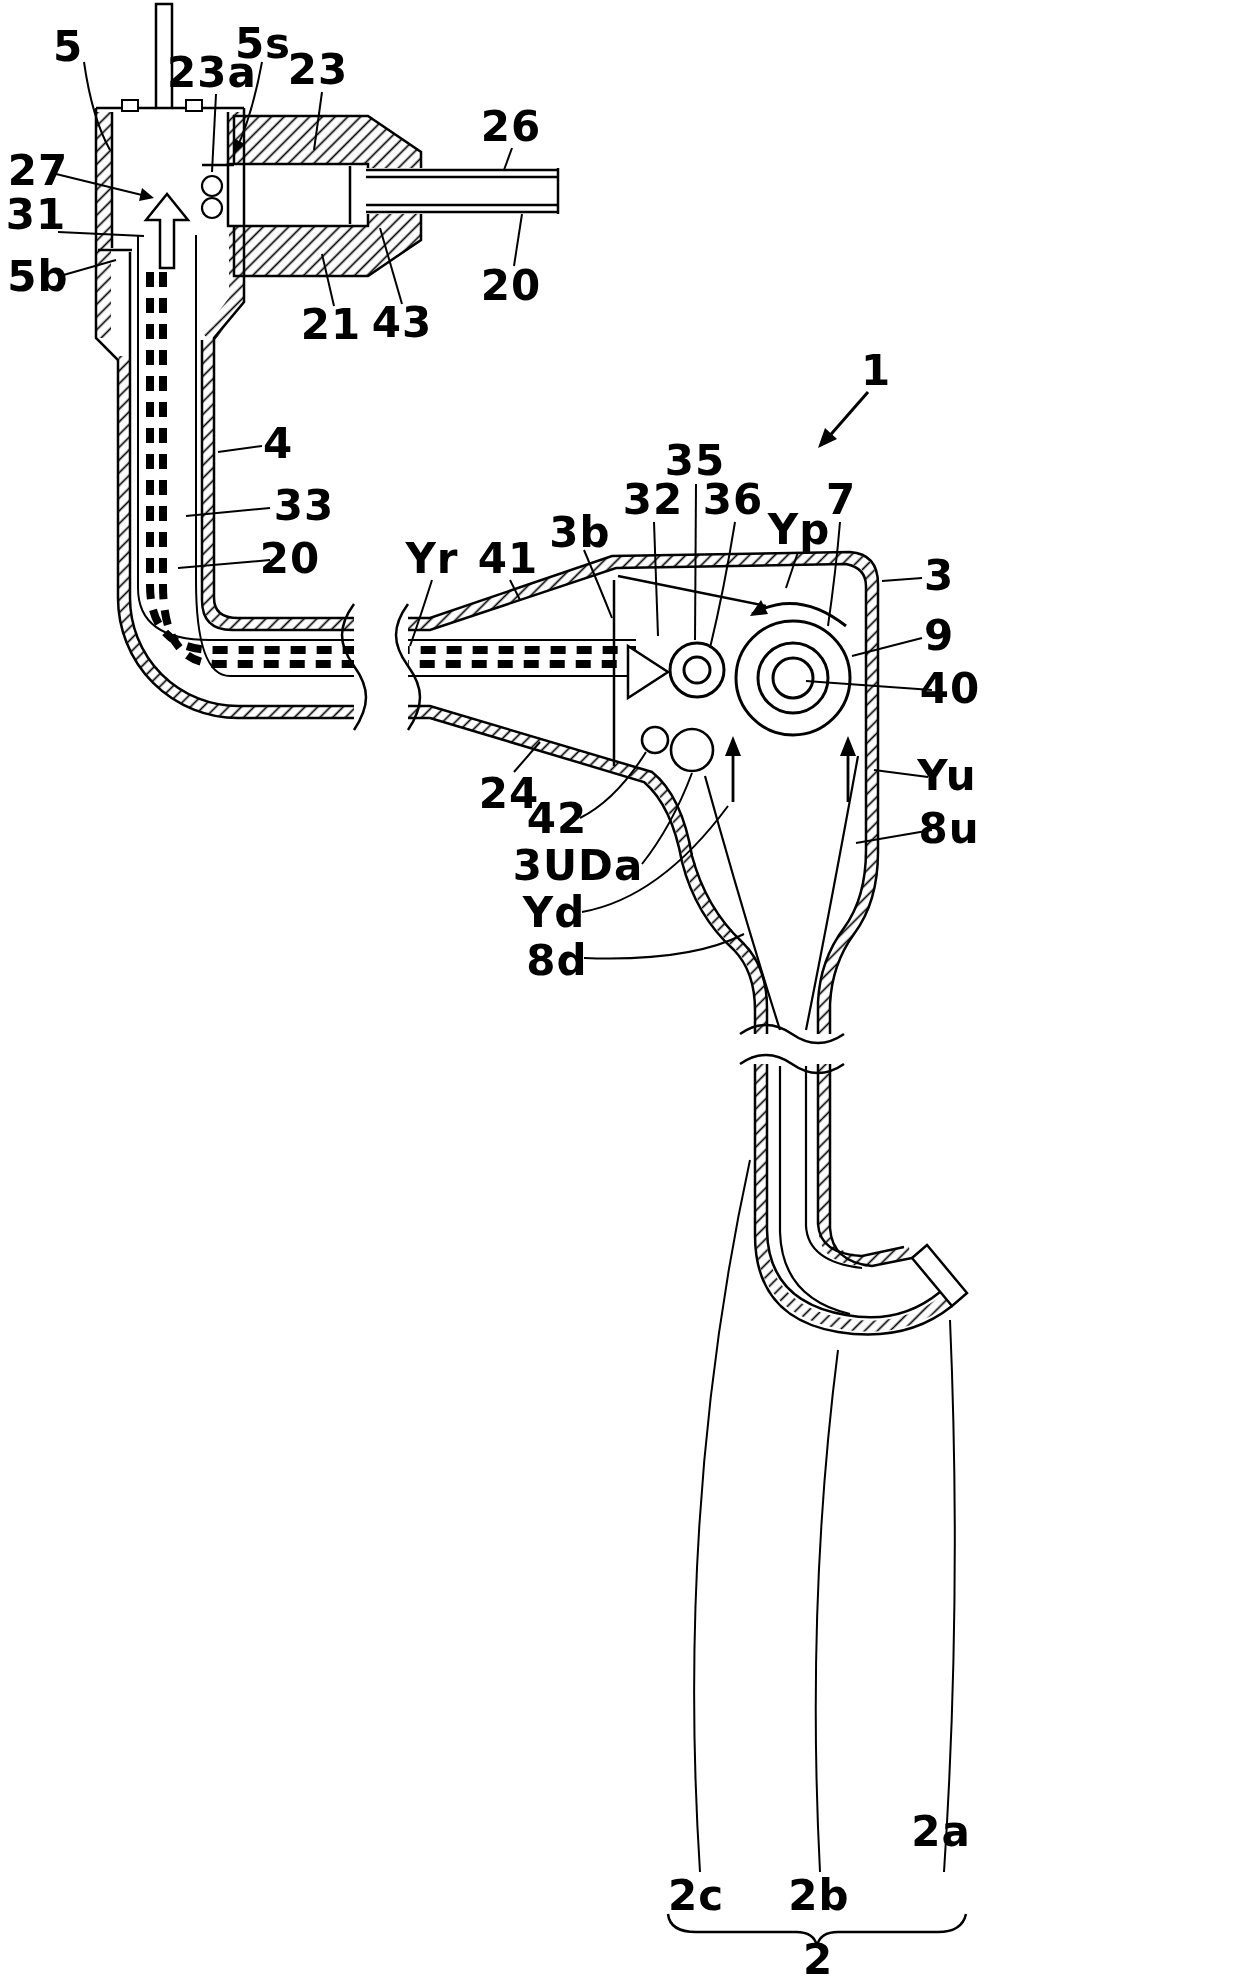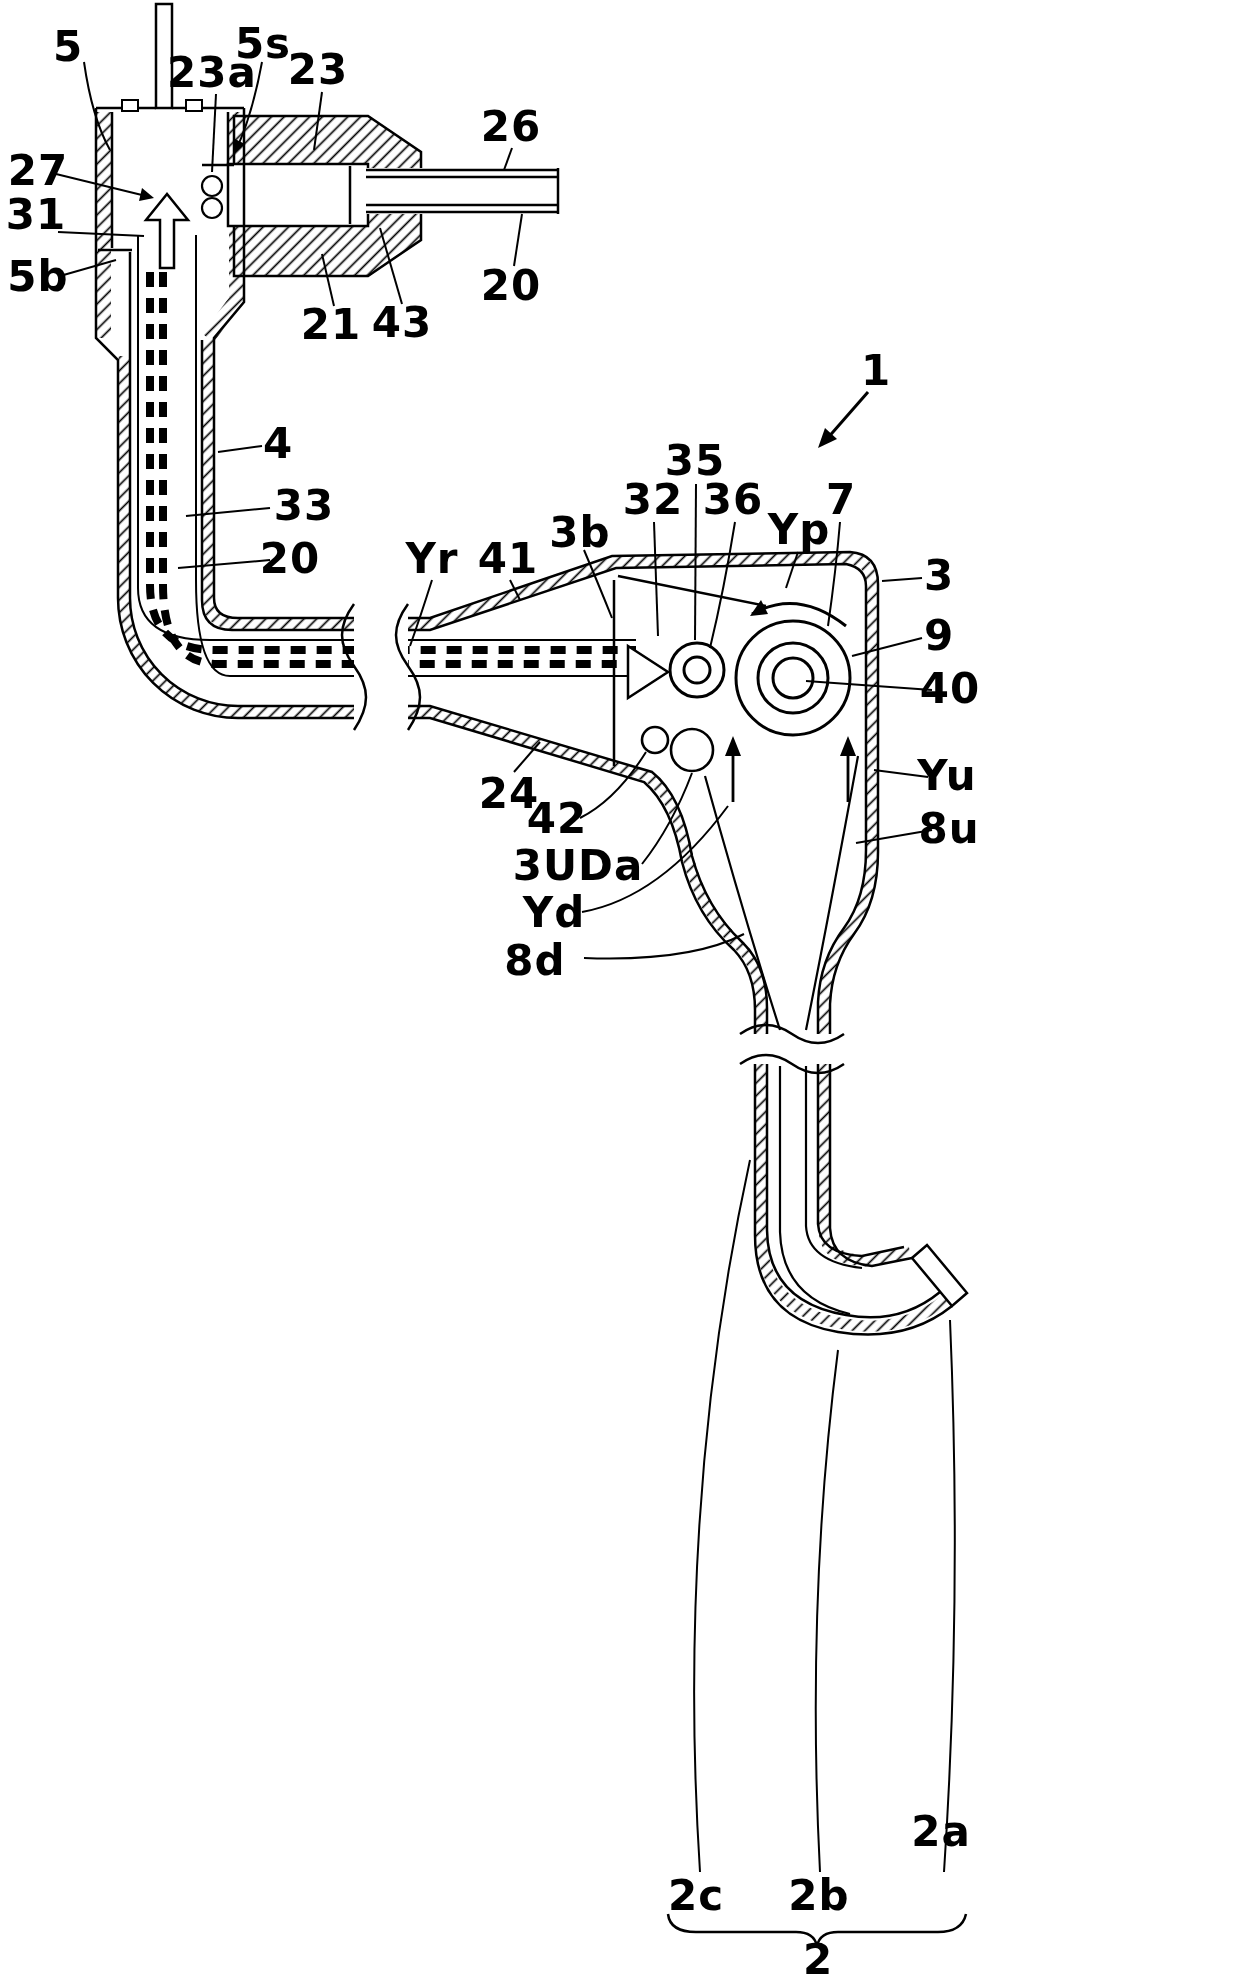--- a/index.html
+++ b/index.html
@@ -203,20 +203,20 @@
   <div class="lbl" style="left:841px;top:500px">7</div>
   <div class="lbl" style="left:939px;top:576px">3</div>
   <div class="lbl" style="left:939px;top:636px">9</div>
   <div class="lbl" style="left:950px;top:689px">40</div>
   <div class="lbl" style="left:947px;top:776px">Yu</div>
   <div class="lbl" style="left:949px;top:829px">8u</div>
   <div class="lbl" style="left:509px;top:794px">24</div>
   <div class="lbl" style="left:557px;top:819px">42</div>
   <div class="lbl" style="left:578px;top:866px">3UDa</div>
   <div class="lbl" style="left:554px;top:913px">Yd</div>
-  <div class="lbl" style="left:535px;top:961px">8d</div>
+  <div class="lbl" style="left:557px;top:961px">8d</div>
   <div class="lbl" style="left:696px;top:1896px">2c</div>
   <div class="lbl" style="left:819px;top:1896px">2b</div>
   <div class="lbl" style="left:941px;top:1832px">2a</div>
   <div class="lbl" style="left:818px;top:1960px">2</div>
 </div>
 
 </div>
 
 </body></html>

